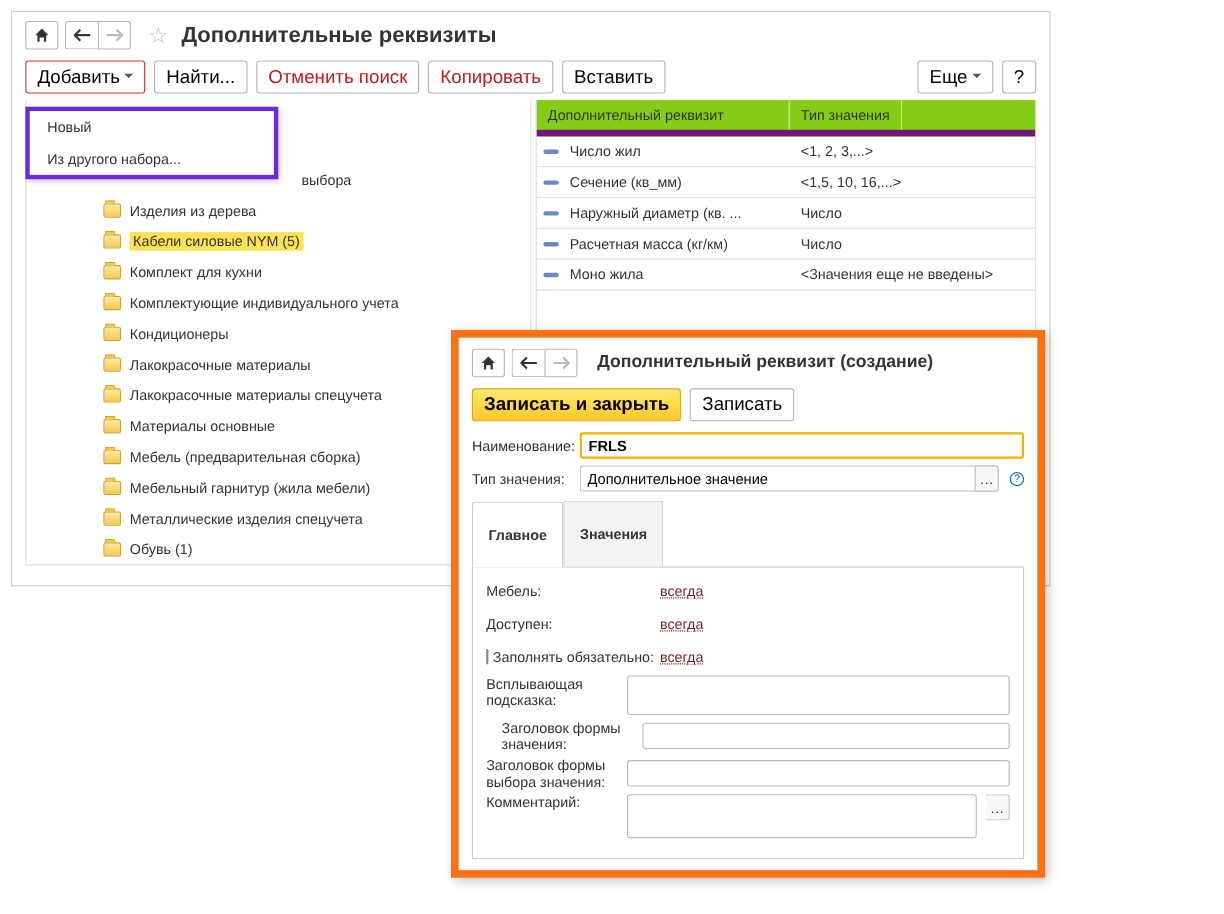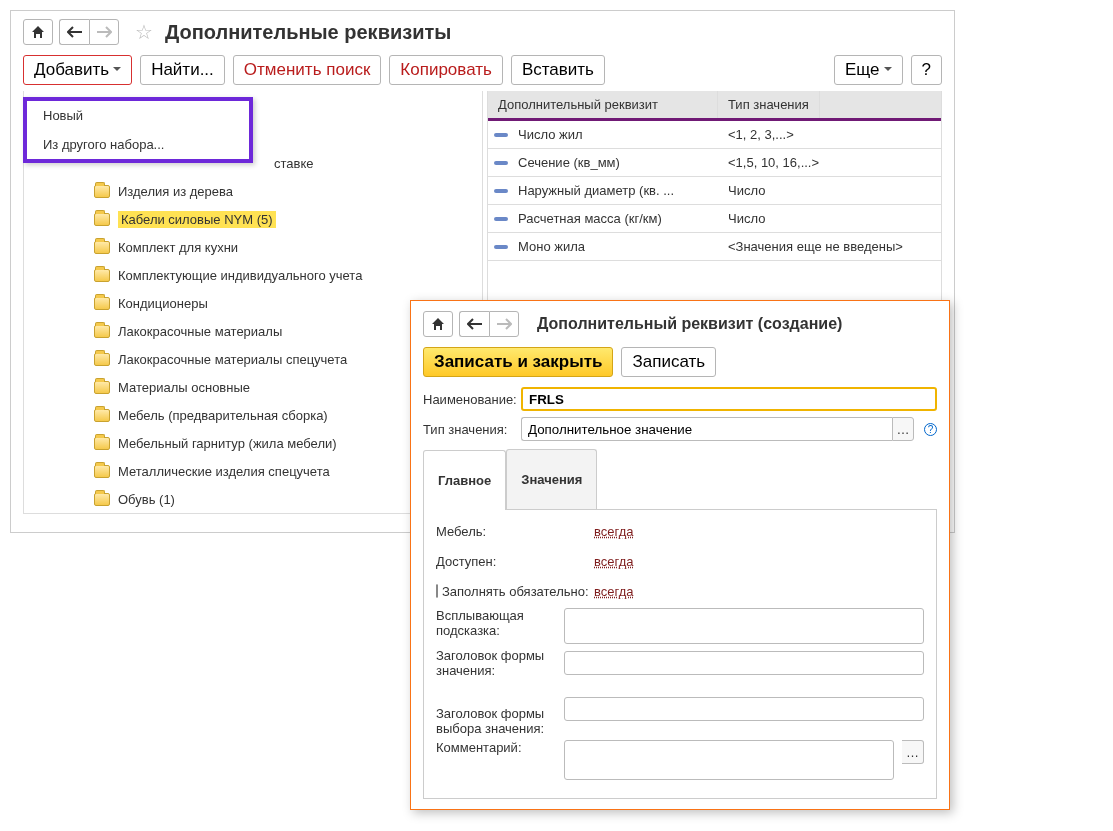--- a/index.html
+++ b/index.html
@@ -104,38 +104,38 @@
     top: -4px; left: 0;
     width: 8px; height: 3px;
     background: #f5c94b;
     border: 1px solid #c9a22f;
     border-bottom: none;
     border-radius: 2px 2px 0 0;
   }
   .tree-label.hl { background: #ffe253; padding: 1px 3px; }
 
   .right-pane { flex: 1; border: 1px solid #ddd; border-top: none; }
-  .props-header { display: flex; background: #e5e5e5; border-bottom: 3px solid #701a75; }
+  .props-header { display: flex; background: #84cc16; border-bottom: 6px solid #701a75; }
   .props-header > div { padding: 6px 10px; border-right: 1px solid #ddd; }
   .ph-col1 { width: 230px; }
   .props-row { display: flex; border-bottom: 1px solid #ddd; height: 28px; align-items: center; }
   .pr-icon { width: 26px; display: flex; justify-content: center; }
   .prop-glyph {
     width: 14px; height: 4px; background: #6a88c7; border-radius: 2px;
   }
   .pr-name { width: 204px; padding-left: 4px; }
   .pr-type { flex: 1; padding-left: 10px; }
 
   
   .sub-window {
     position: absolute;
     left: 410px;
     top: 300px;
     width: 540px;
-    border: 1px solid #f97316;
+    border: 7px solid #f97316;
     background: #fff;
     box-shadow: 3px 3px 10px rgba(0,0,0,0.25);
     padding: 10px 12px;
   }
   .sub-top { display: flex; align-items: center; gap: 6px; margin-bottom: 10px; }
   .sub-title { font-size: 16px; font-weight: bold; margin-left: 12px; }
   .sub-toolbar { display: flex; gap: 8px; margin-bottom: 10px; }
   .btn.primary {
     background: linear-gradient(#ffe96e, #ffc928);
     border: 1px solid #d4a517;
@@ -220,21 +220,21 @@
   </div>
 
   <div class="dropdown-menu">
     <div>Новый</div>
     <div>Из другого набора...</div>
   </div>
 
   <div class="body-row">
     <div class="left-pane">
       <div class="tree-row truncated">
-        <span class="tree-label">ставке</span>
+        <span class="tree-label">выбора</span>
       </div>
 
       <div id="tree-host">
           <div class="tree-row">
             <span class="folder-icon"></span>
             <span class="tree-label">Изделия из дерева</span>
           </div>
           <div class="tree-row">
             <span class="folder-icon"></span>
             <span class="tree-label hl">Кабели силовые NYM (5)</span>
@@ -387,25 +387,25 @@
         <span class="checkbox-sq"></span>
         <span>Заполнять обязательно:</span>
       </label>
       <span class="link">всегда</span>
     </div>
     <div class="prop-line" style="align-items:flex-start;">
       <label class="wide-label" style="width:120px;">Всплывающая подсказка:</label>
       <textarea class="textarea" style="height: 36px;"></textarea>
     </div>
     <div class="prop-line">
-      <label class="wide-label" style="width:120px;">Заголовок формы значения:</label>
+      <label class="wide-label" style="width:120px;margin-left:14px;">Заголовок формы значения:</label>
       <input class="input-field" style="">
     </div>
     <div class="prop-line">
-      <label class="wide-label" style="width:120px;margin-top:24px;">Заголовок формы выбора значения:</label>
+      <label class="wide-label" style="width:120px;">Заголовок формы выбора значения:</label>
       <input class="input-field" style="">
     </div>
     <div class="prop-line textarea-row" style="align-items:flex-start;">
       <label class="wide-label" style="width:120px;">Комментарий:</label>
       <textarea class="textarea" style=""></textarea>
       <div class="dots">…</div>
     </div>
   </div>
 </div>
 

